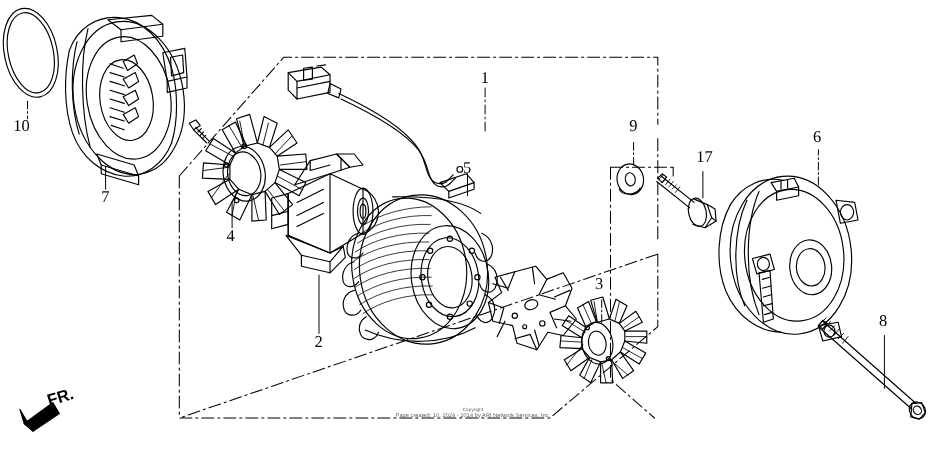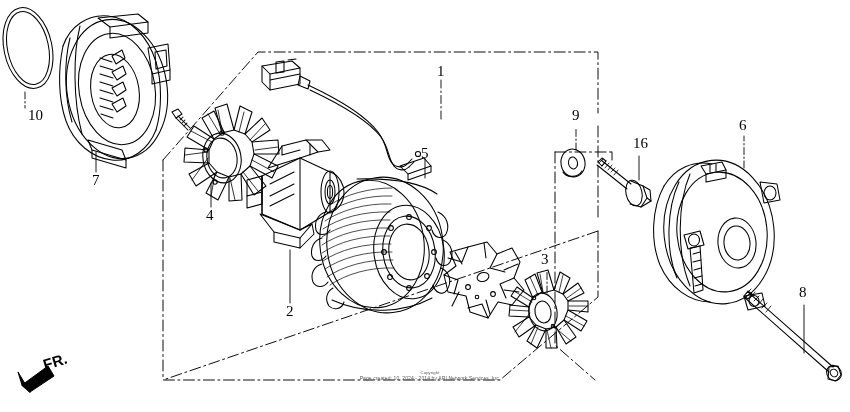--- a/index.html
+++ b/index.html
@@ -365,22 +365,22 @@
 
   <div class="callout" style="left:437px;top:64px;">1</div>
   <div class="callout" style="left:286px;top:304px;">2</div>
   <div class="callout" style="left:541px;top:252px;">3</div>
   <div class="callout" style="left:206px;top:208px;">4</div>
   <div class="callout" style="left:421px;top:146px;">5</div>
   <div class="callout" style="left:739px;top:118px;">6</div>
   <div class="callout" style="left:92px;top:173px;">7</div>
   <div class="callout" style="left:799px;top:285px;">8</div>
   <div class="callout" style="left:572px;top:108px;">9</div>
-  <div class="callout" style="left:28px;top:108px;">10</div>
-  <div class="callout" style="left:633px;top:136px;">16</div>
+  <div class="callout" style="left:12px;top:108px;">10</div>
+  <div class="callout" style="left:633px;top:136px;">17</div>
 
   <div class="frlabel" style="left:46px;top:356px;">FR.</div>
 
   <div class="footer" style="left:300px;top:370px;width:260px;">
     <div class="cr">Copyright</div>
     <div class="pg">Page created: 10, 2024 - 2014 by ARI Network Services, Inc.</div>
   </div>
 
 </div>
 

